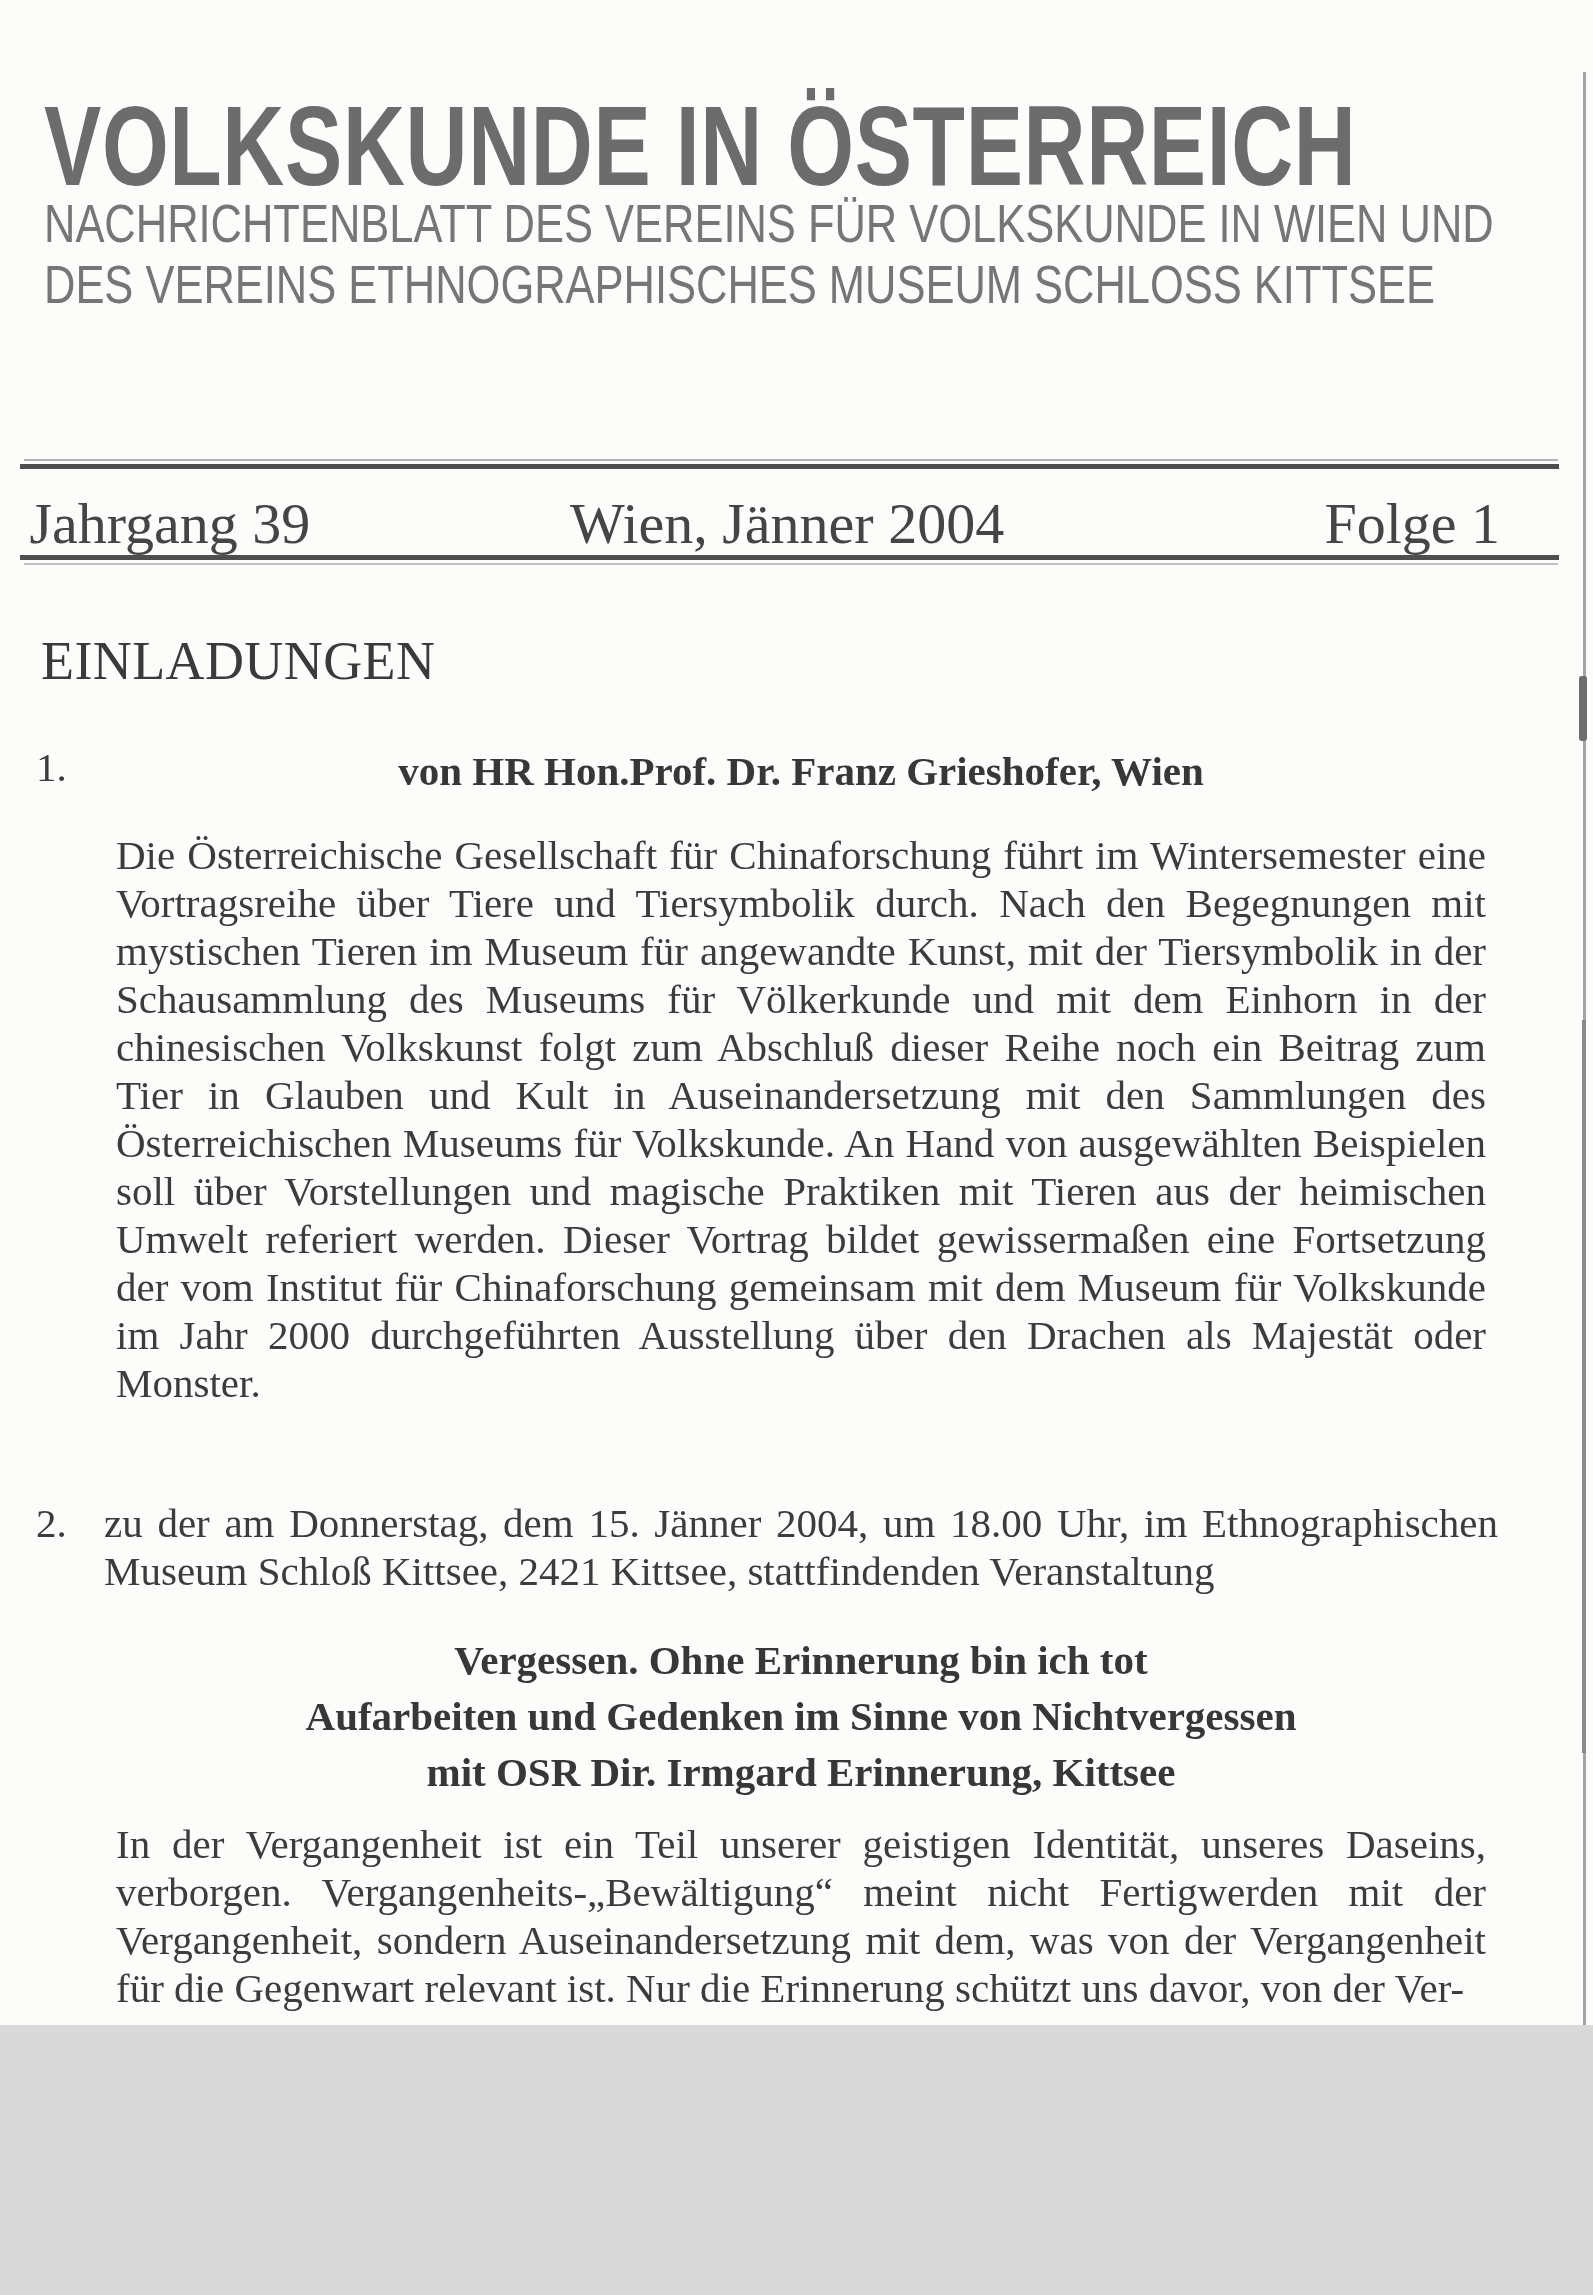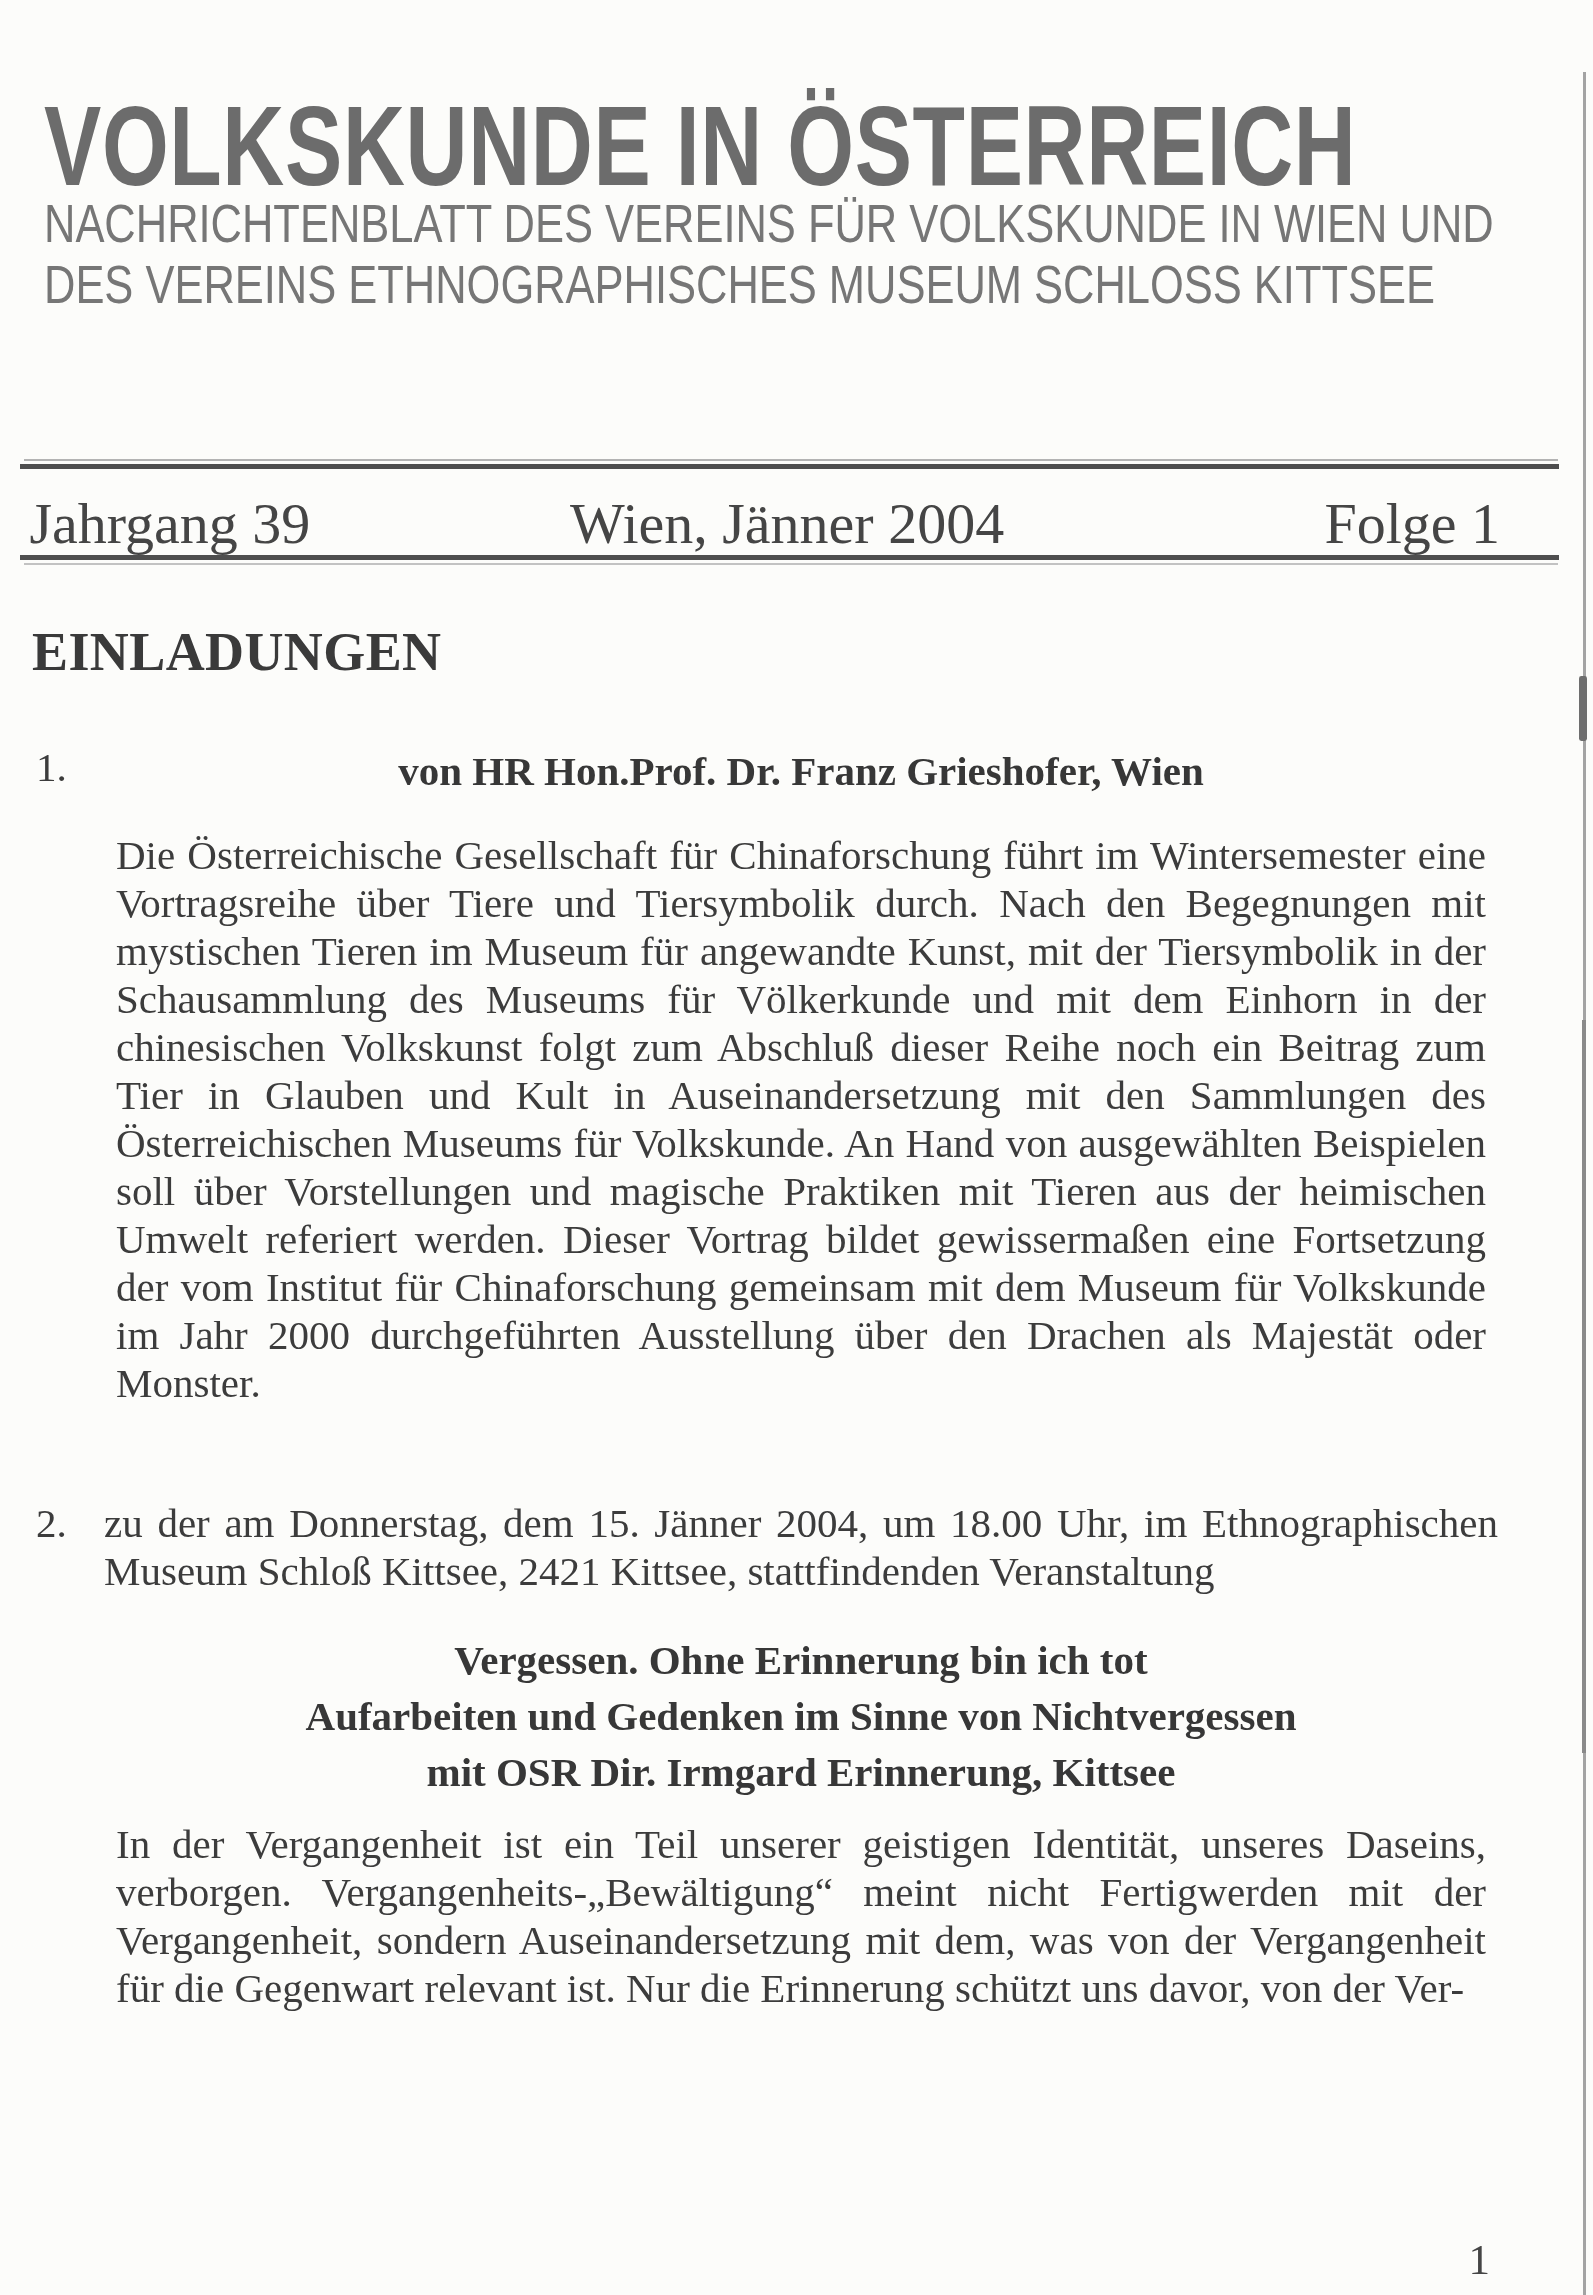--- a/index.html
+++ b/index.html
@@ -1,21 +1,21 @@
 <!DOCTYPE html>
 <html lang="de" style="font-size:12.7px"><head>
 <meta charset="utf-8">
 <style>
   html, body { margin:0; padding:0; }
   body { background:#d9d9d9; font-family:"Liberation Serif", serif; }
 
   .page {
     position:relative;
     width:1594px;
-    height:2295px;
+    height:2025px;
     margin:0 auto;
     background:#fcfcfa;
     overflow:hidden;
   }
 
   
   .title {
     position:absolute;
     left:44px; top:86px;
     font-family:"Liberation Sans", sans-serif;
@@ -51,22 +51,22 @@
   .issue-row {
     position:absolute; top:496px; left:0; right:0; height:56px;
     font-size:58px; line-height:56px; color:#454545;
   }
   .issue-row .vol   { position:absolute; left:29.5px; }
   .issue-row .place { position:absolute; left:526px;margin-left:44px; }
   .issue-row .folge { position:absolute; right:94px; }
 
   
   .section-heading {
-    position:absolute; top:620px; left:32px; margin:0;
-    font-size:54px; line-height:64px; font-weight:bold;
+    position:absolute; top:620px; left:32px; margin:9px;
+    font-size:54px; line-height:64px; font-weight:normal;
     letter-spacing:0.4px; color:#3a3a3a;
   }
 
   
   .content {
     position:absolute; top:702px; left:0; right:0;
     font-size:41px; line-height:48px; color:#3c3c3c;
   }
   .item { position:relative; padding:0 96px 0 104px; }
   .item .num { position:absolute; left:36px; top:0; }

